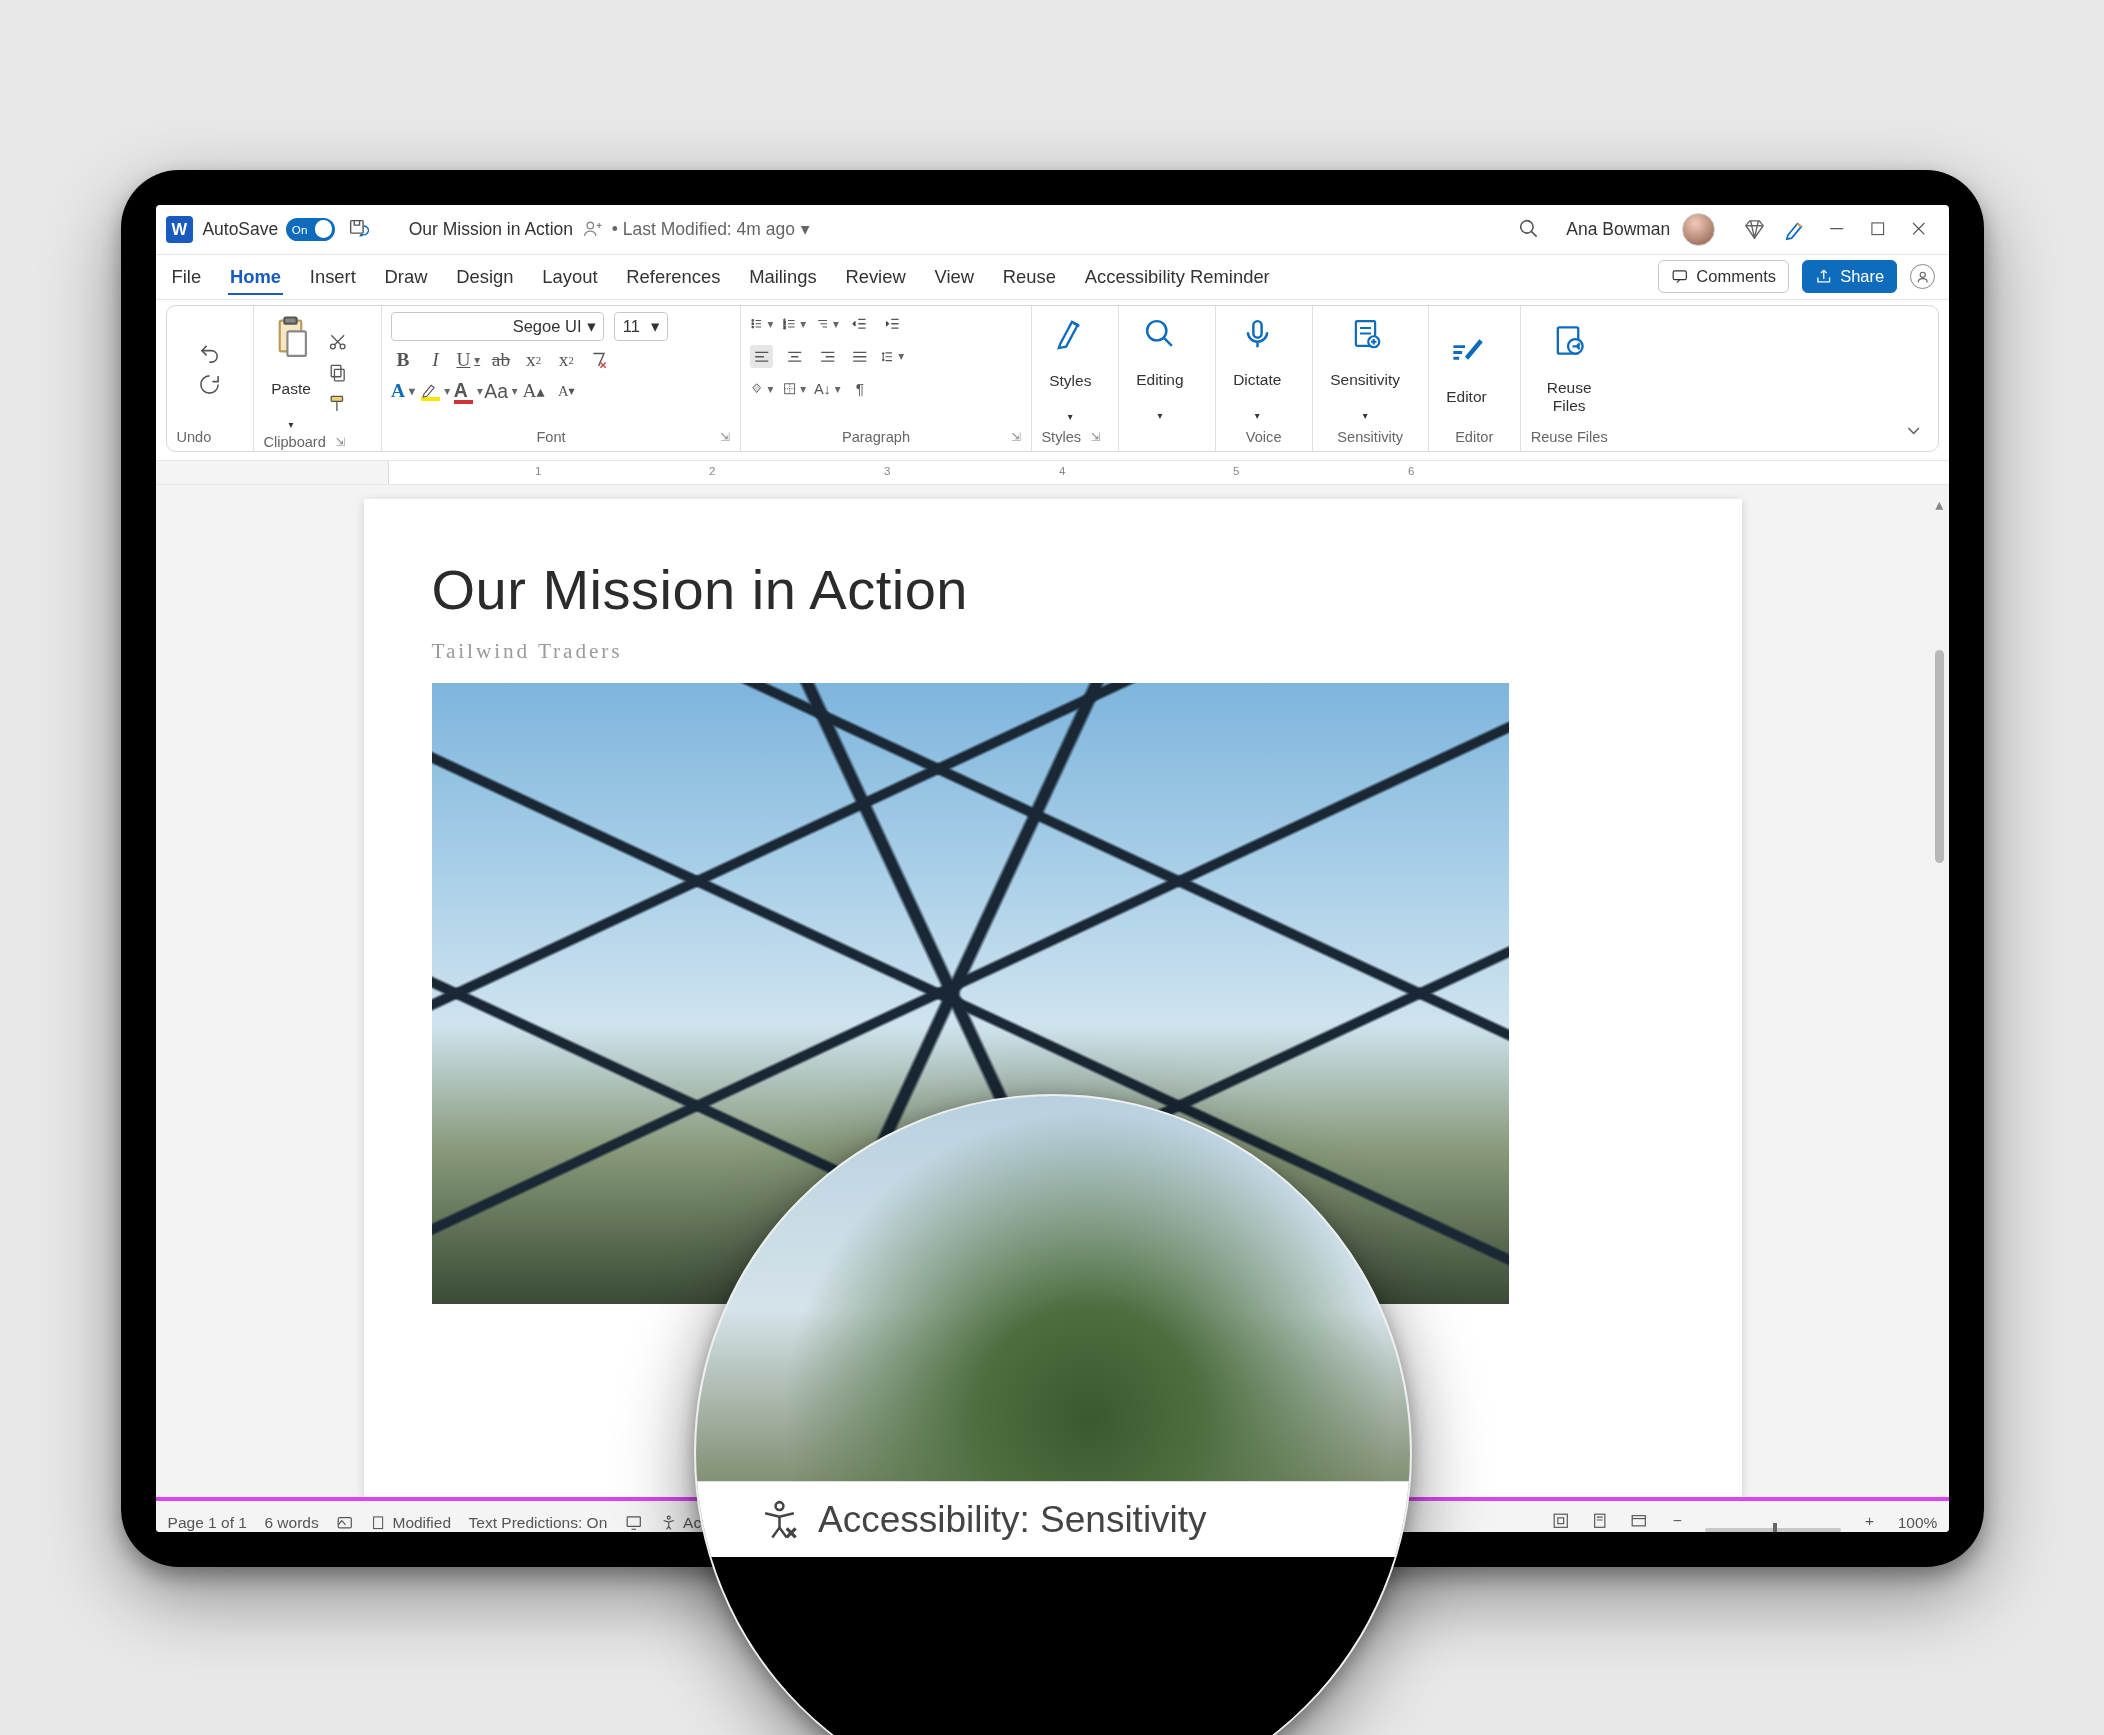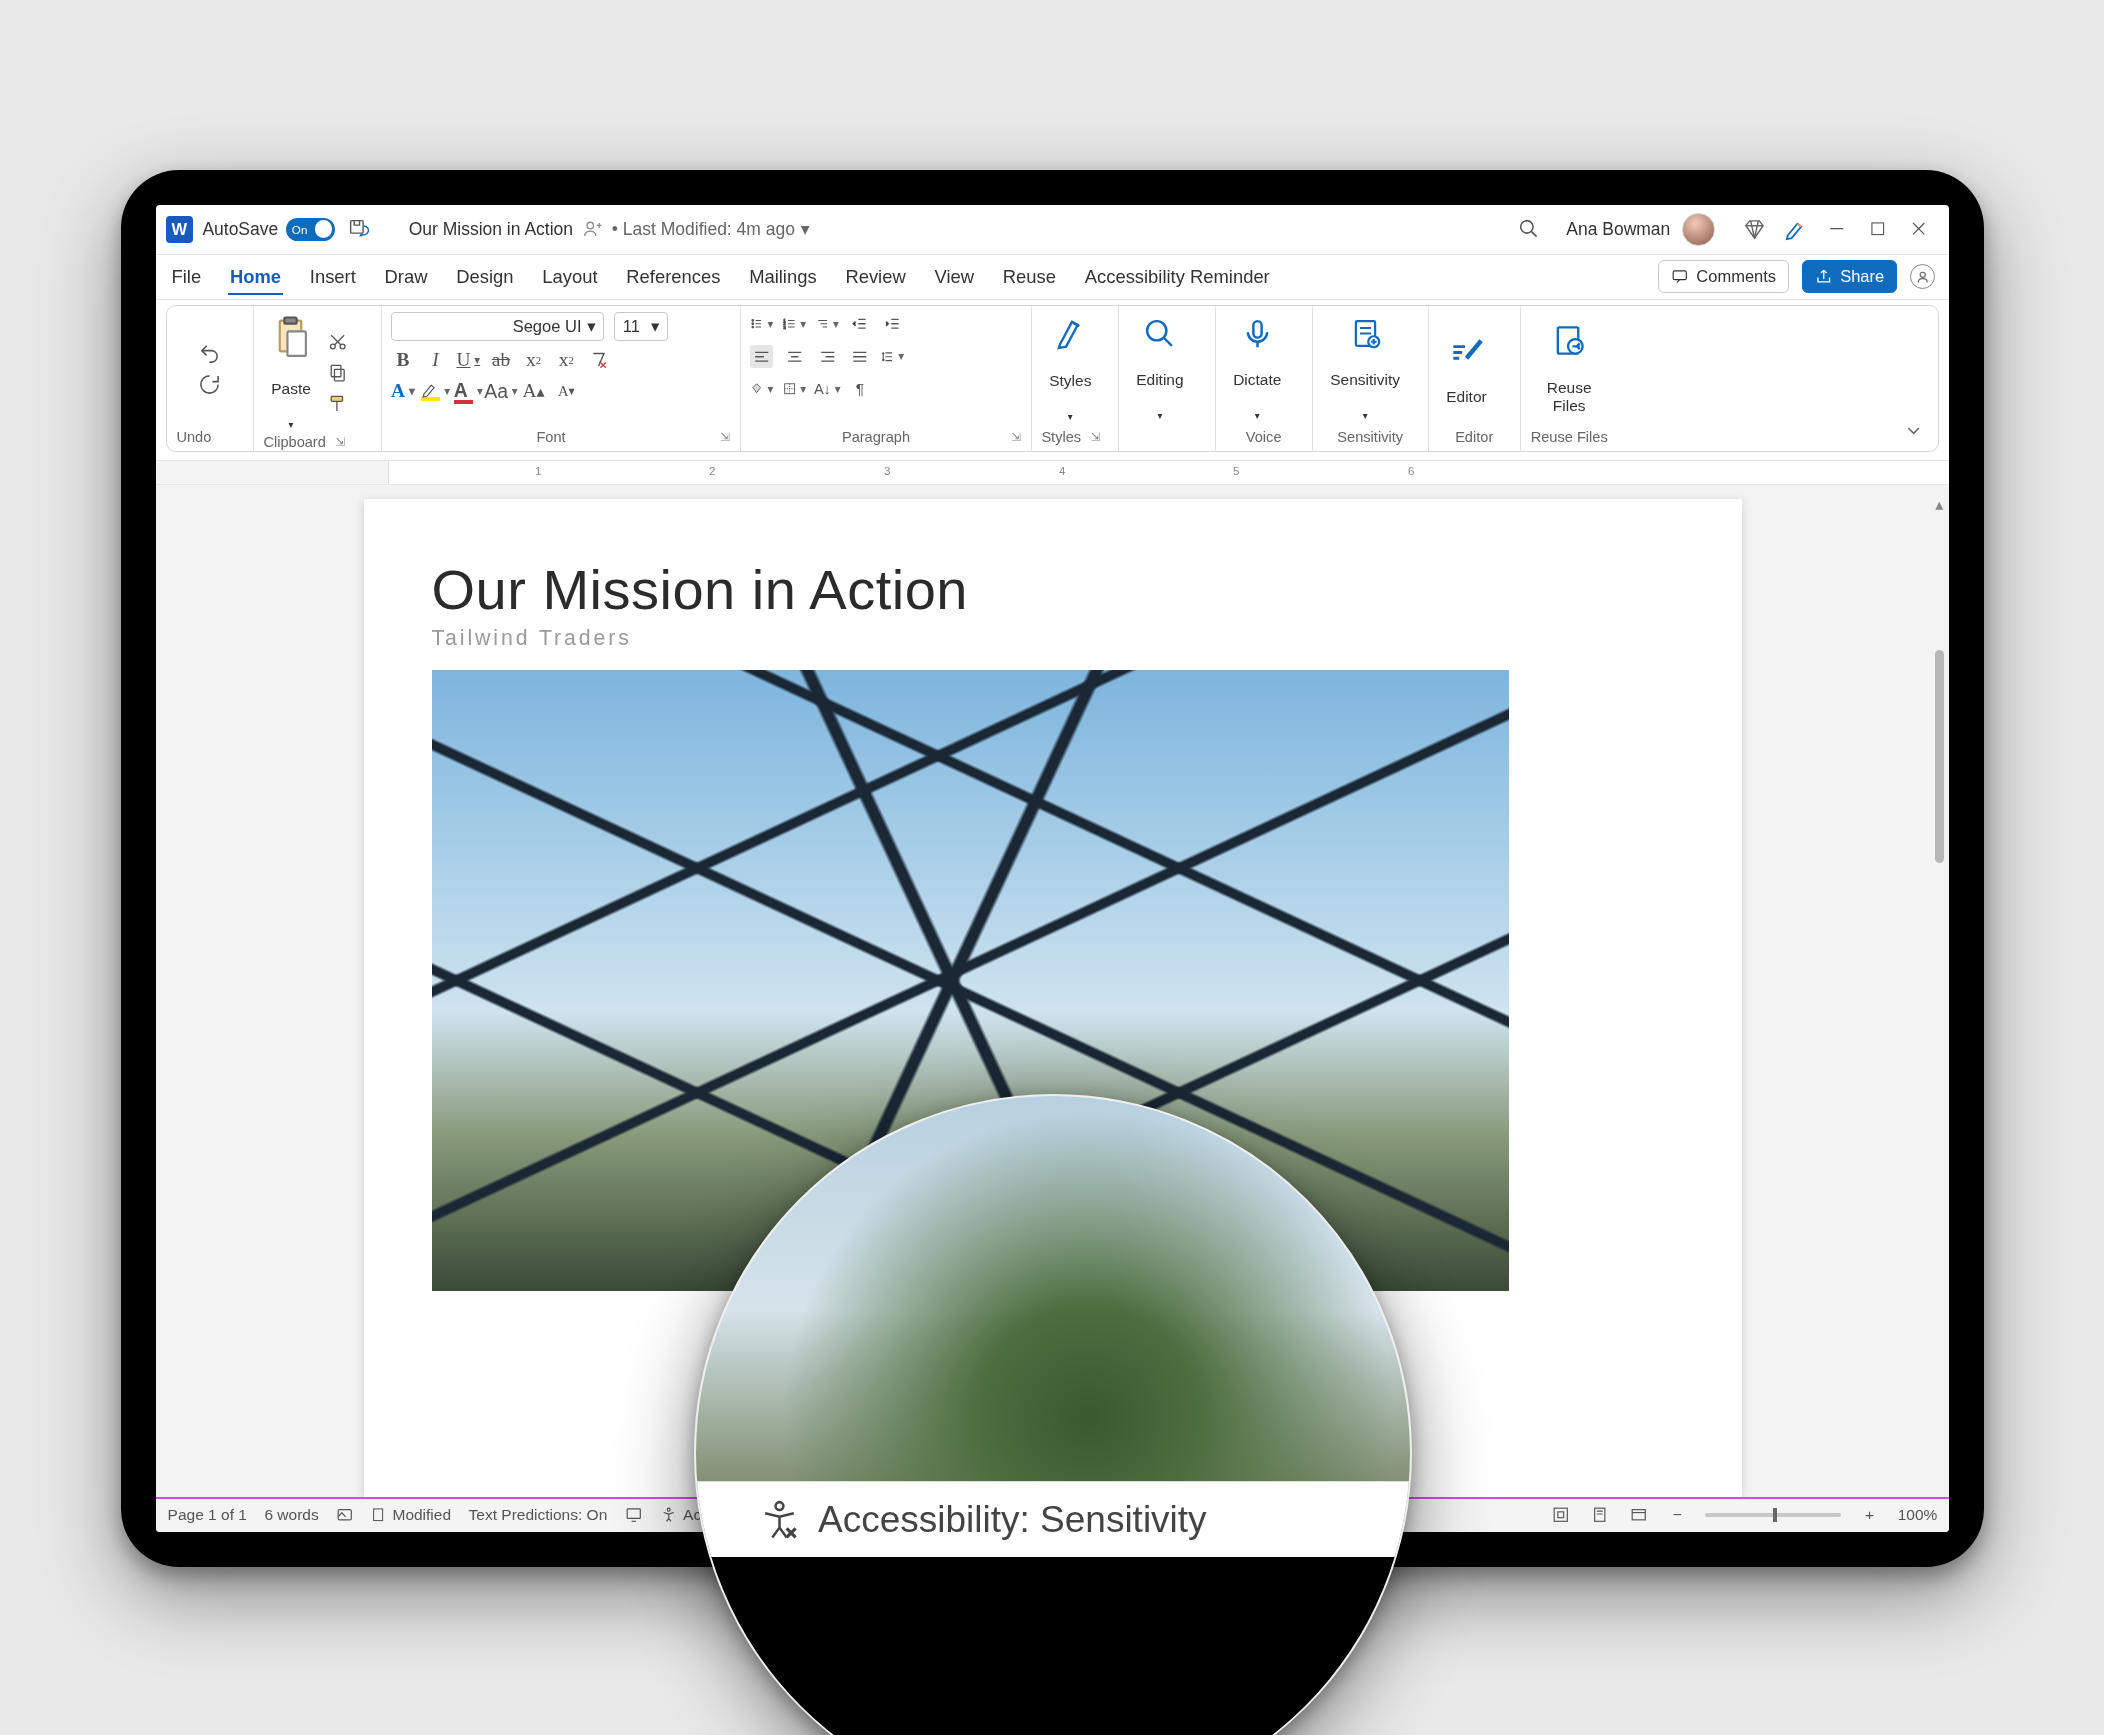--- a/index.html
+++ b/index.html
@@ -153,21 +153,21 @@
   
   .canvas-wrap { flex:1; background:#f3f3f3; overflow:hidden; position:relative; display:flex; justify-content:center;}
   .page {
     width: 1378px;
     margin-top: 13.6px;
     background:#fff;
     box-shadow: 0 1.9px 9.7px rgba(0,0,0,0.15);
     padding: 58px 68px;
   }
   .doc-h1 { font-size:56px; font-weight:400; color:#2b2b2b; letter-spacing:0.5px;}
-  .doc-sub { font-size:21.3px; color:#9a9a9a; letter-spacing:2.9px; margin-top:4px; margin-bottom:19.4px;}
+  .doc-sub { font-size:21.3px; color:#9a9a9a; letter-spacing:2.9px; margin-top:17px; margin-bottom:19.4px;font-family:Liberation Serif, serif;}
   .doc-image {
     width: 1077px; height: 621px;
     background:
       linear-gradient(155deg, transparent 48%, #1a2835 48.3%, #1a2835 49%, transparent 49.3%),
       linear-gradient(25deg, transparent 48%, #1a2835 48.3%, #1a2835 49%, transparent 49.3%),
       linear-gradient(65deg, transparent 48%, #1a2835 48.3%, #1a2835 49%, transparent 49.3%),
       linear-gradient(115deg, transparent 48%, #1a2835 48.3%, #1a2835 49%, transparent 49.3%),
       linear-gradient(155deg, transparent 28%, #1a2835 28.3%, #1a2835 29%, transparent 29.3%),
       linear-gradient(25deg, transparent 28%, #1a2835 28.3%, #1a2835 29%, transparent 29.3%),
       linear-gradient(155deg, transparent 68%, #1a2835 68.3%, #1a2835 69%, transparent 69.3%),
@@ -175,23 +175,23 @@
       linear-gradient(to bottom, #7eb5dd 0%, #a9cfe8 30%, #cfe3ef 55%, #889a7a 75%, #3a4a36 100%);
     position:relative;
     overflow:hidden;
   }
   .vscroll { position:absolute; right:1.9px; top:9.7px; bottom:9.7px; width:15.5px; display:flex; flex-direction:column; align-items:center; color:#888;}
   .vscroll .thumb { width:9.7px; flex:0 0 213px; background:#b8b8b8; border-radius:5.8px; margin-top:136px;}
   
   .statusbar {
     height:35px;
     background:#f4f4f4;
-    border-top:2px solid #d946ef;
+    border-top:4px solid #d946ef;
     display:flex;
-    align-items:center;
+    align-items:flex-end;
     padding: 0 11.6px;
     font-size:15.5px;
     color:#555;
     gap:17.5px;
   }
   .statusbar .spacer { flex:1;}
   .status-item { display:flex; align-items:center; gap:5.8px;}
   .zoom-slider { width:136px; height:3.9px; background:#c8c8c8; position:relative; border-radius:1.9px;}
   .zoom-slider .thumb { position:absolute; left:50%; top:-4.9px; width:3.9px; height:13.6px; background:#666;}
   .view-btn { width:21.3px; height:21.3px; display:flex; align-items:center; justify-content:center; color:#555;}

